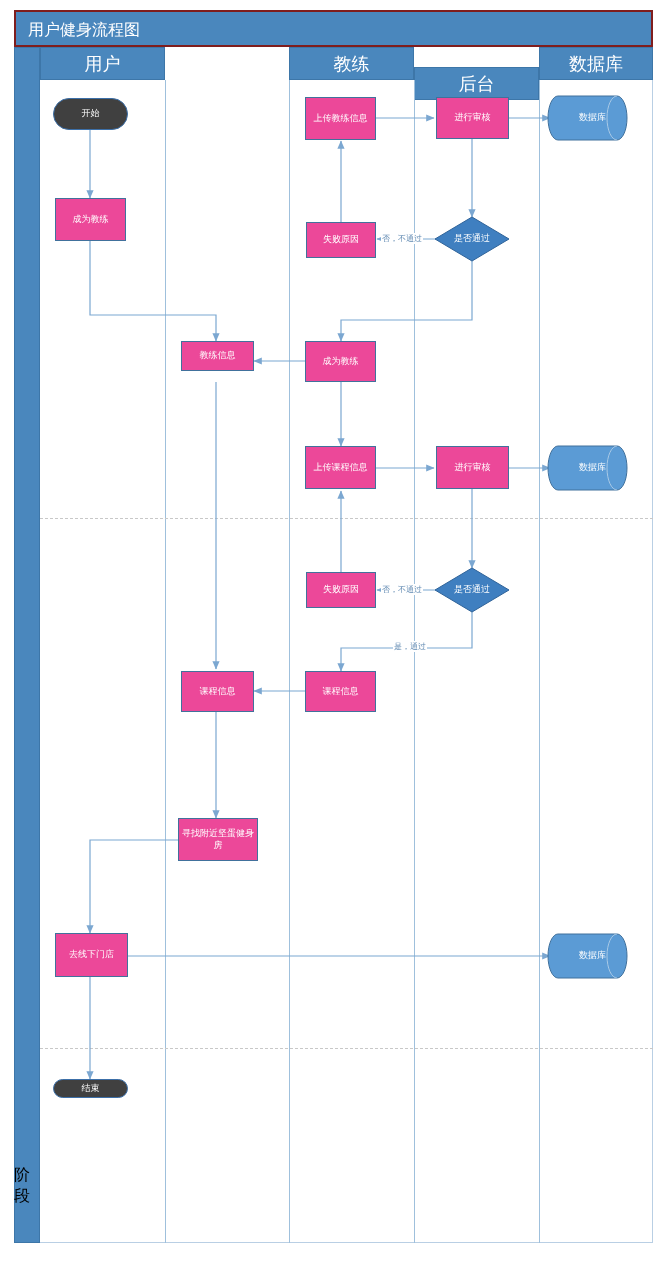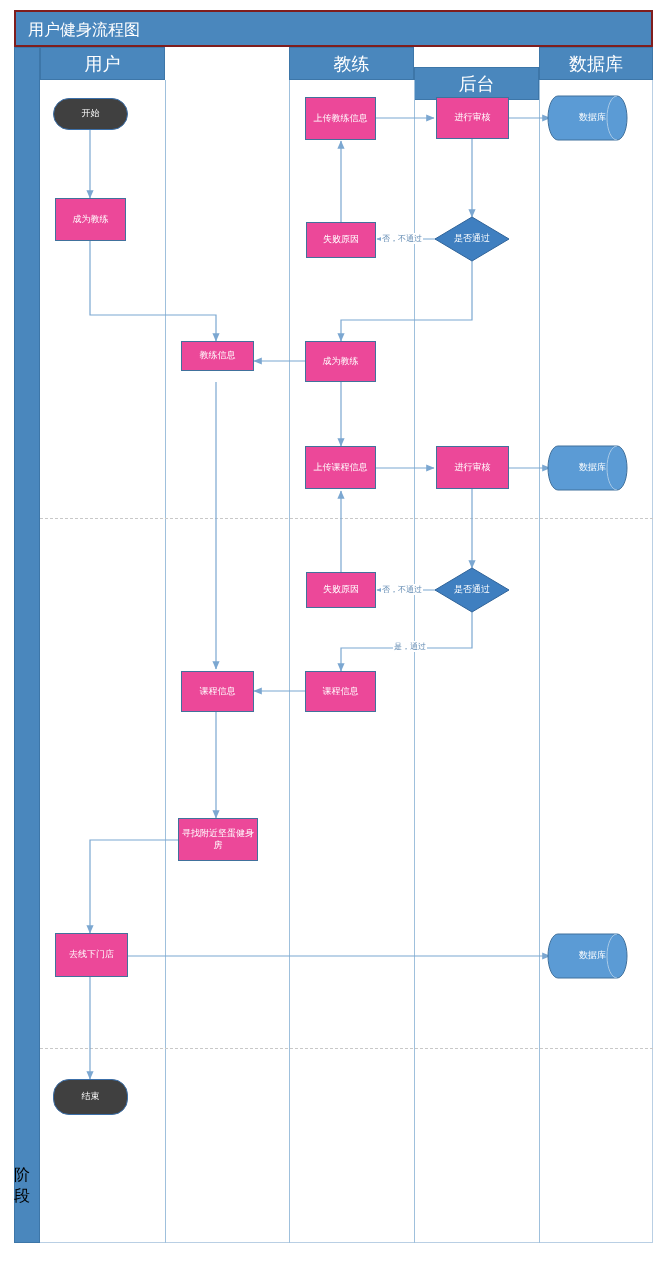--- a/index.html
+++ b/index.html
@@ -174,19 +174,19 @@
   <div class="node" style="left:181px;top:671px;width:73px;height:41px;">课程信息</div>
 
   <div class="node" style="left:178px;top:818px;width:80px;height:43px;">寻找附近坚蛋健身房</div>
 
   <div class="node" style="left:55px;top:933px;width:73px;height:44px;">去线下门店</div>
 
   <div class="node db" style="left:558px;top:934px;width:69px;height:44px;">
     <span class="shape-label">数据库</span>
   </div>
 
-  <div class="node term" style="left:53px;top:1079px;width:75px;height:36px;">结束</div>
+  <div class="node term" style="left:53px;top:1079px;width:75px;height:19px;">结束</div>
 
   <div class="edge-label" style="left:381px;top:233px;">否，不通过</div>
   <div class="edge-label" style="left:381px;top:584px;">否，不通过</div>
   <div class="edge-label" style="left:393px;top:641px;">是，通过</div>
 
 </div>
 
 </body></html>

